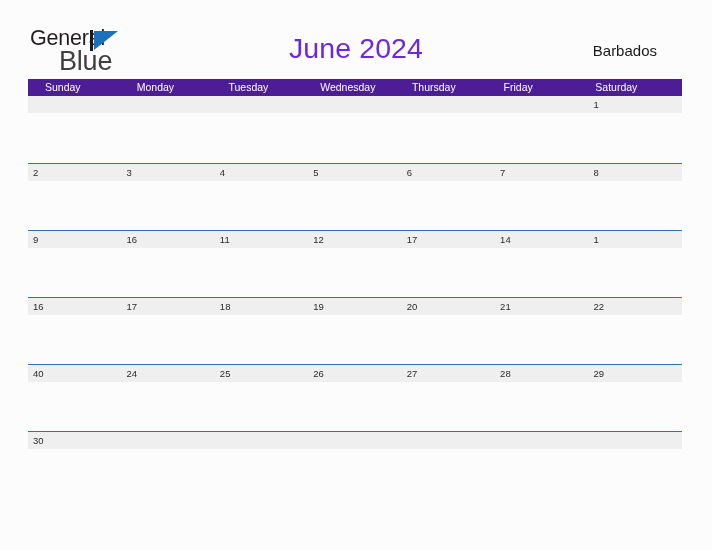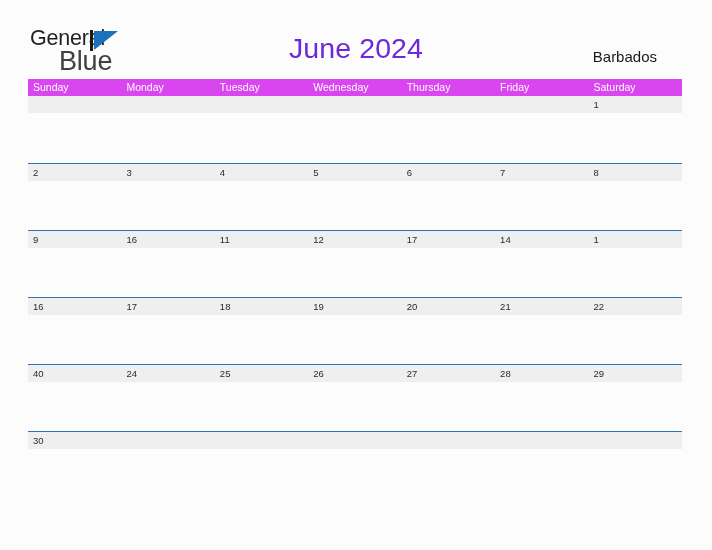--- a/index.html
+++ b/index.html
@@ -96,36 +96,36 @@
     letter-spacing: 0.1px;
   }
 
   #locale-label {
     position: absolute;
     right: 30px;
     top: 42px;
     font-size: 15px;
     color: #1a1a1a;
     text-align: center;
-    margin-top: 6px;
   }
 
   
   #calendar {
     position: absolute;
     left: 28px;
     top: 79px;
     width: 654px;
   }
 
   #weekday-header {
     display: flex;
     width: 654px;
     height: 17px;
-    background: #d946ef;
+    background: #4c1d95;
+    padding-left: 12px;
   }
 
   .weekday-cell {
     width: 93.43px;
     height: 17px;
     line-height: 17px;
     padding-left: 5px;
     font-size: 10.5px;
     color: #ffffff;
     white-space: nowrap;

